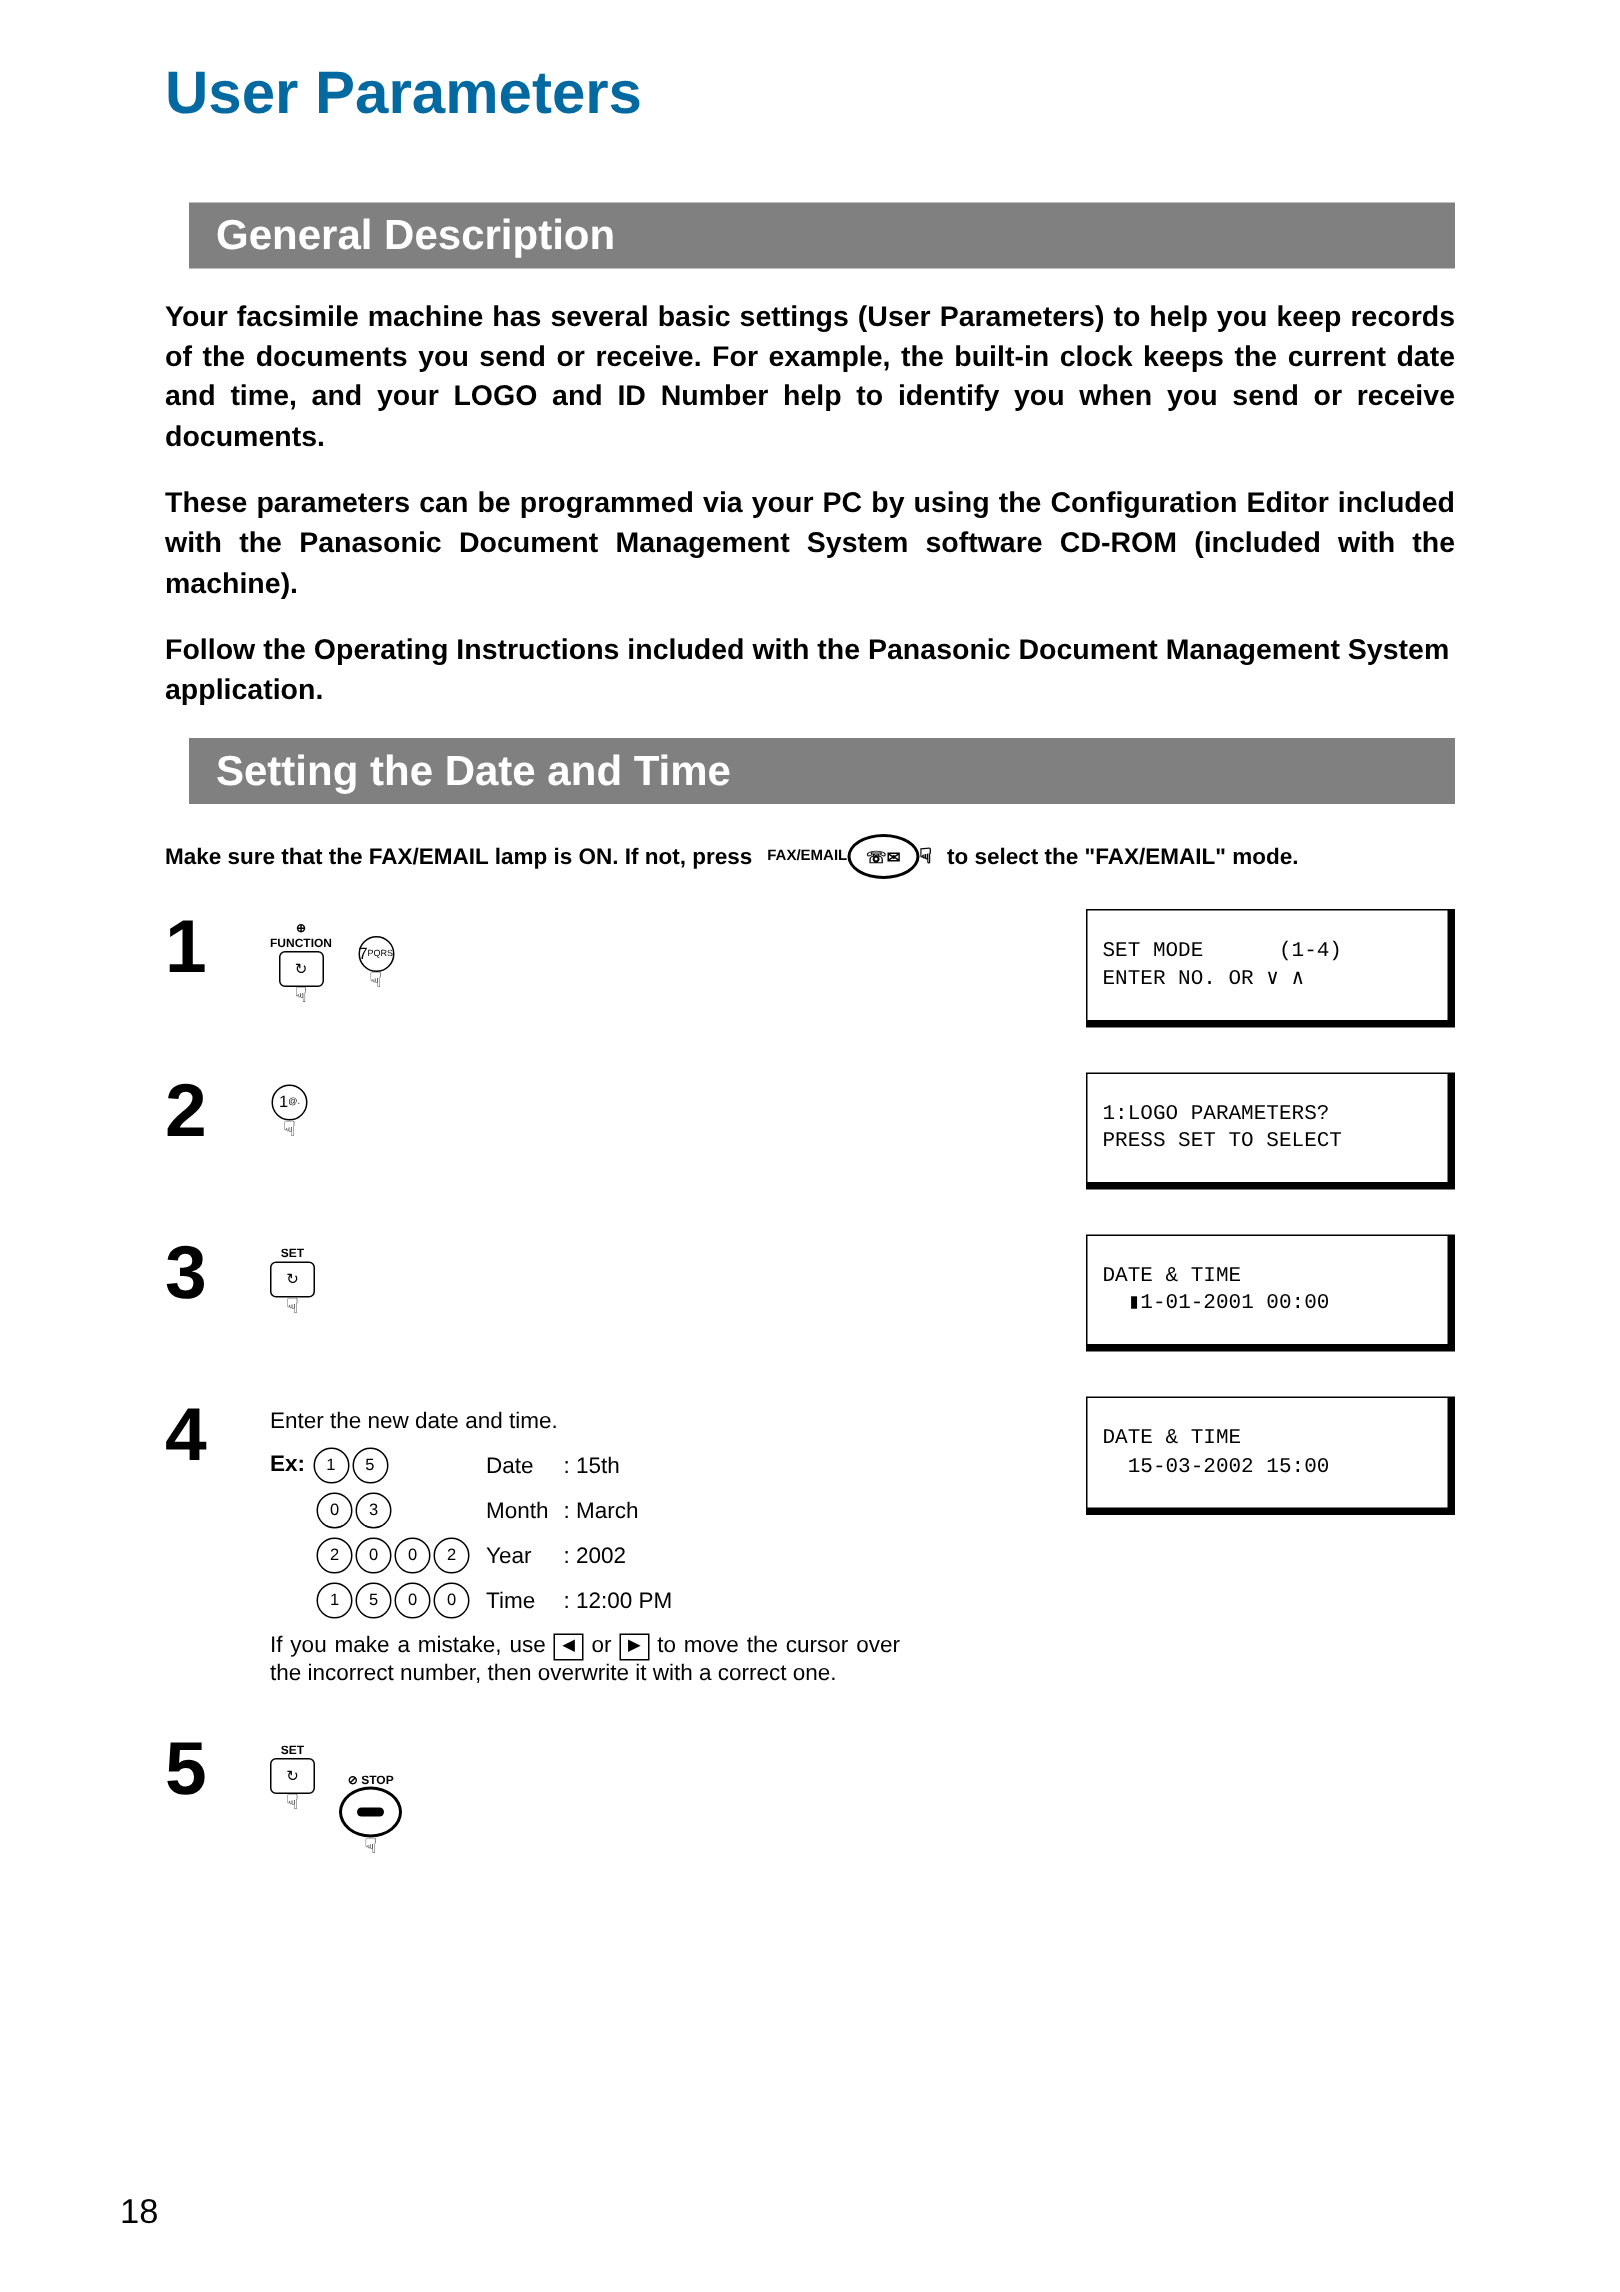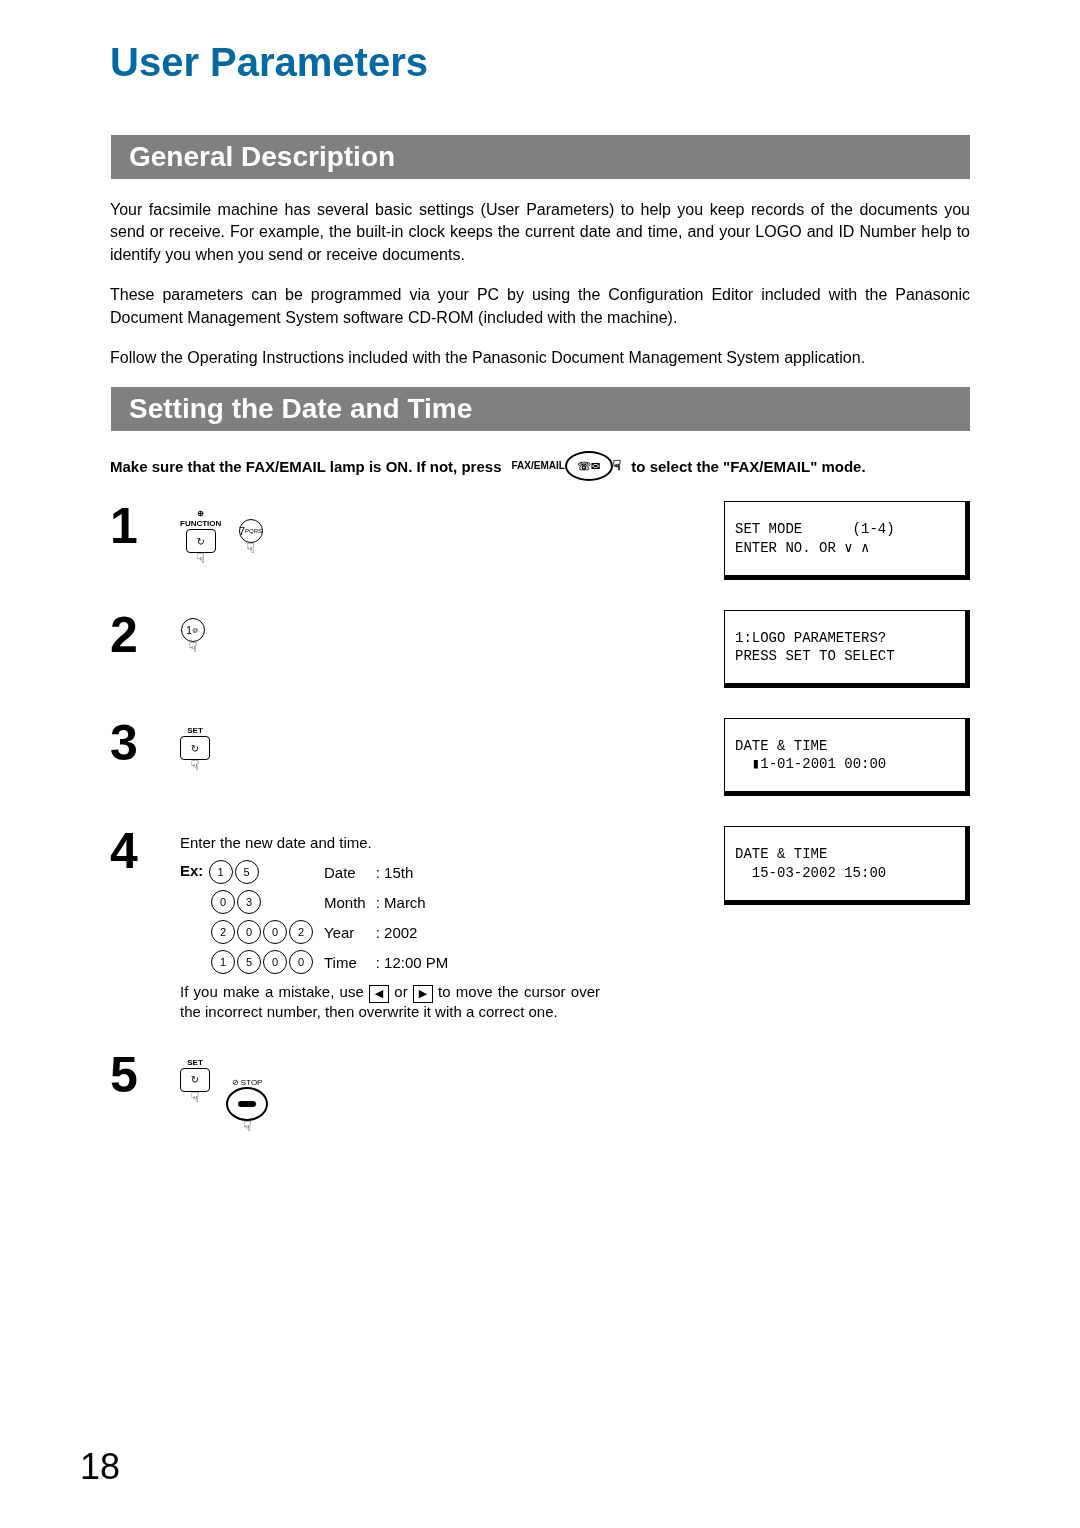--- a/index.html
+++ b/index.html
@@ -20,27 +20,28 @@
     font-weight: bold;
     color: #0369a1;
     margin: 0 0 50px 0;
   }
   .section-header {
     background: #808080;
     color: #fff;
     font-size: 28px;
     font-weight: bold;
     padding: 6px 18px;
-    margin: 0 0 20px 1px;
+    margin: 0 0 20px 16px;
   }
   .body-text {
-    font-size: 16px;
+    font-size: 19px;
     color: #000;
     line-height: 1.4;
     margin: 0 0 18px 0;
+    font-weight: bold;
   }
   .justify {
     text-align: justify;
   }
   .intro-line {
     font-size: 15px;
     font-weight: bold;
     display: flex;
     align-items: center;
     flex-wrap: wrap;
@@ -167,42 +168,42 @@
     line-height: 14px;
     vertical-align: middle;
   }
   .stop-btn {
     display: inline-flex;
     flex-direction: column;
     align-items: center;
   }
   .stop-label {
     font-size: 8px;
-    font-weight: normal;
+    font-weight: bold;
   }
   .stop-circle {
     width: 38px;
     height: 30px;
     border: 2px solid #000;
     border-radius: 50%;
     display: flex;
     align-items: center;
     justify-content: center;
   }
   .stop-inner {
     width: 18px;
     height: 6px;
     background: #000;
     border-radius: 3px;
   }
   .page-num {
     position: absolute;
     bottom: 40px;
     left: 80px;
-    font-size: 36px;
+    font-size: 23px;
   }
   .step-flex {
     display: flex;
     justify-content: space-between;
     align-items: flex-start;
     width: 100%;
   }
 </style>
 </head>
 <body>

